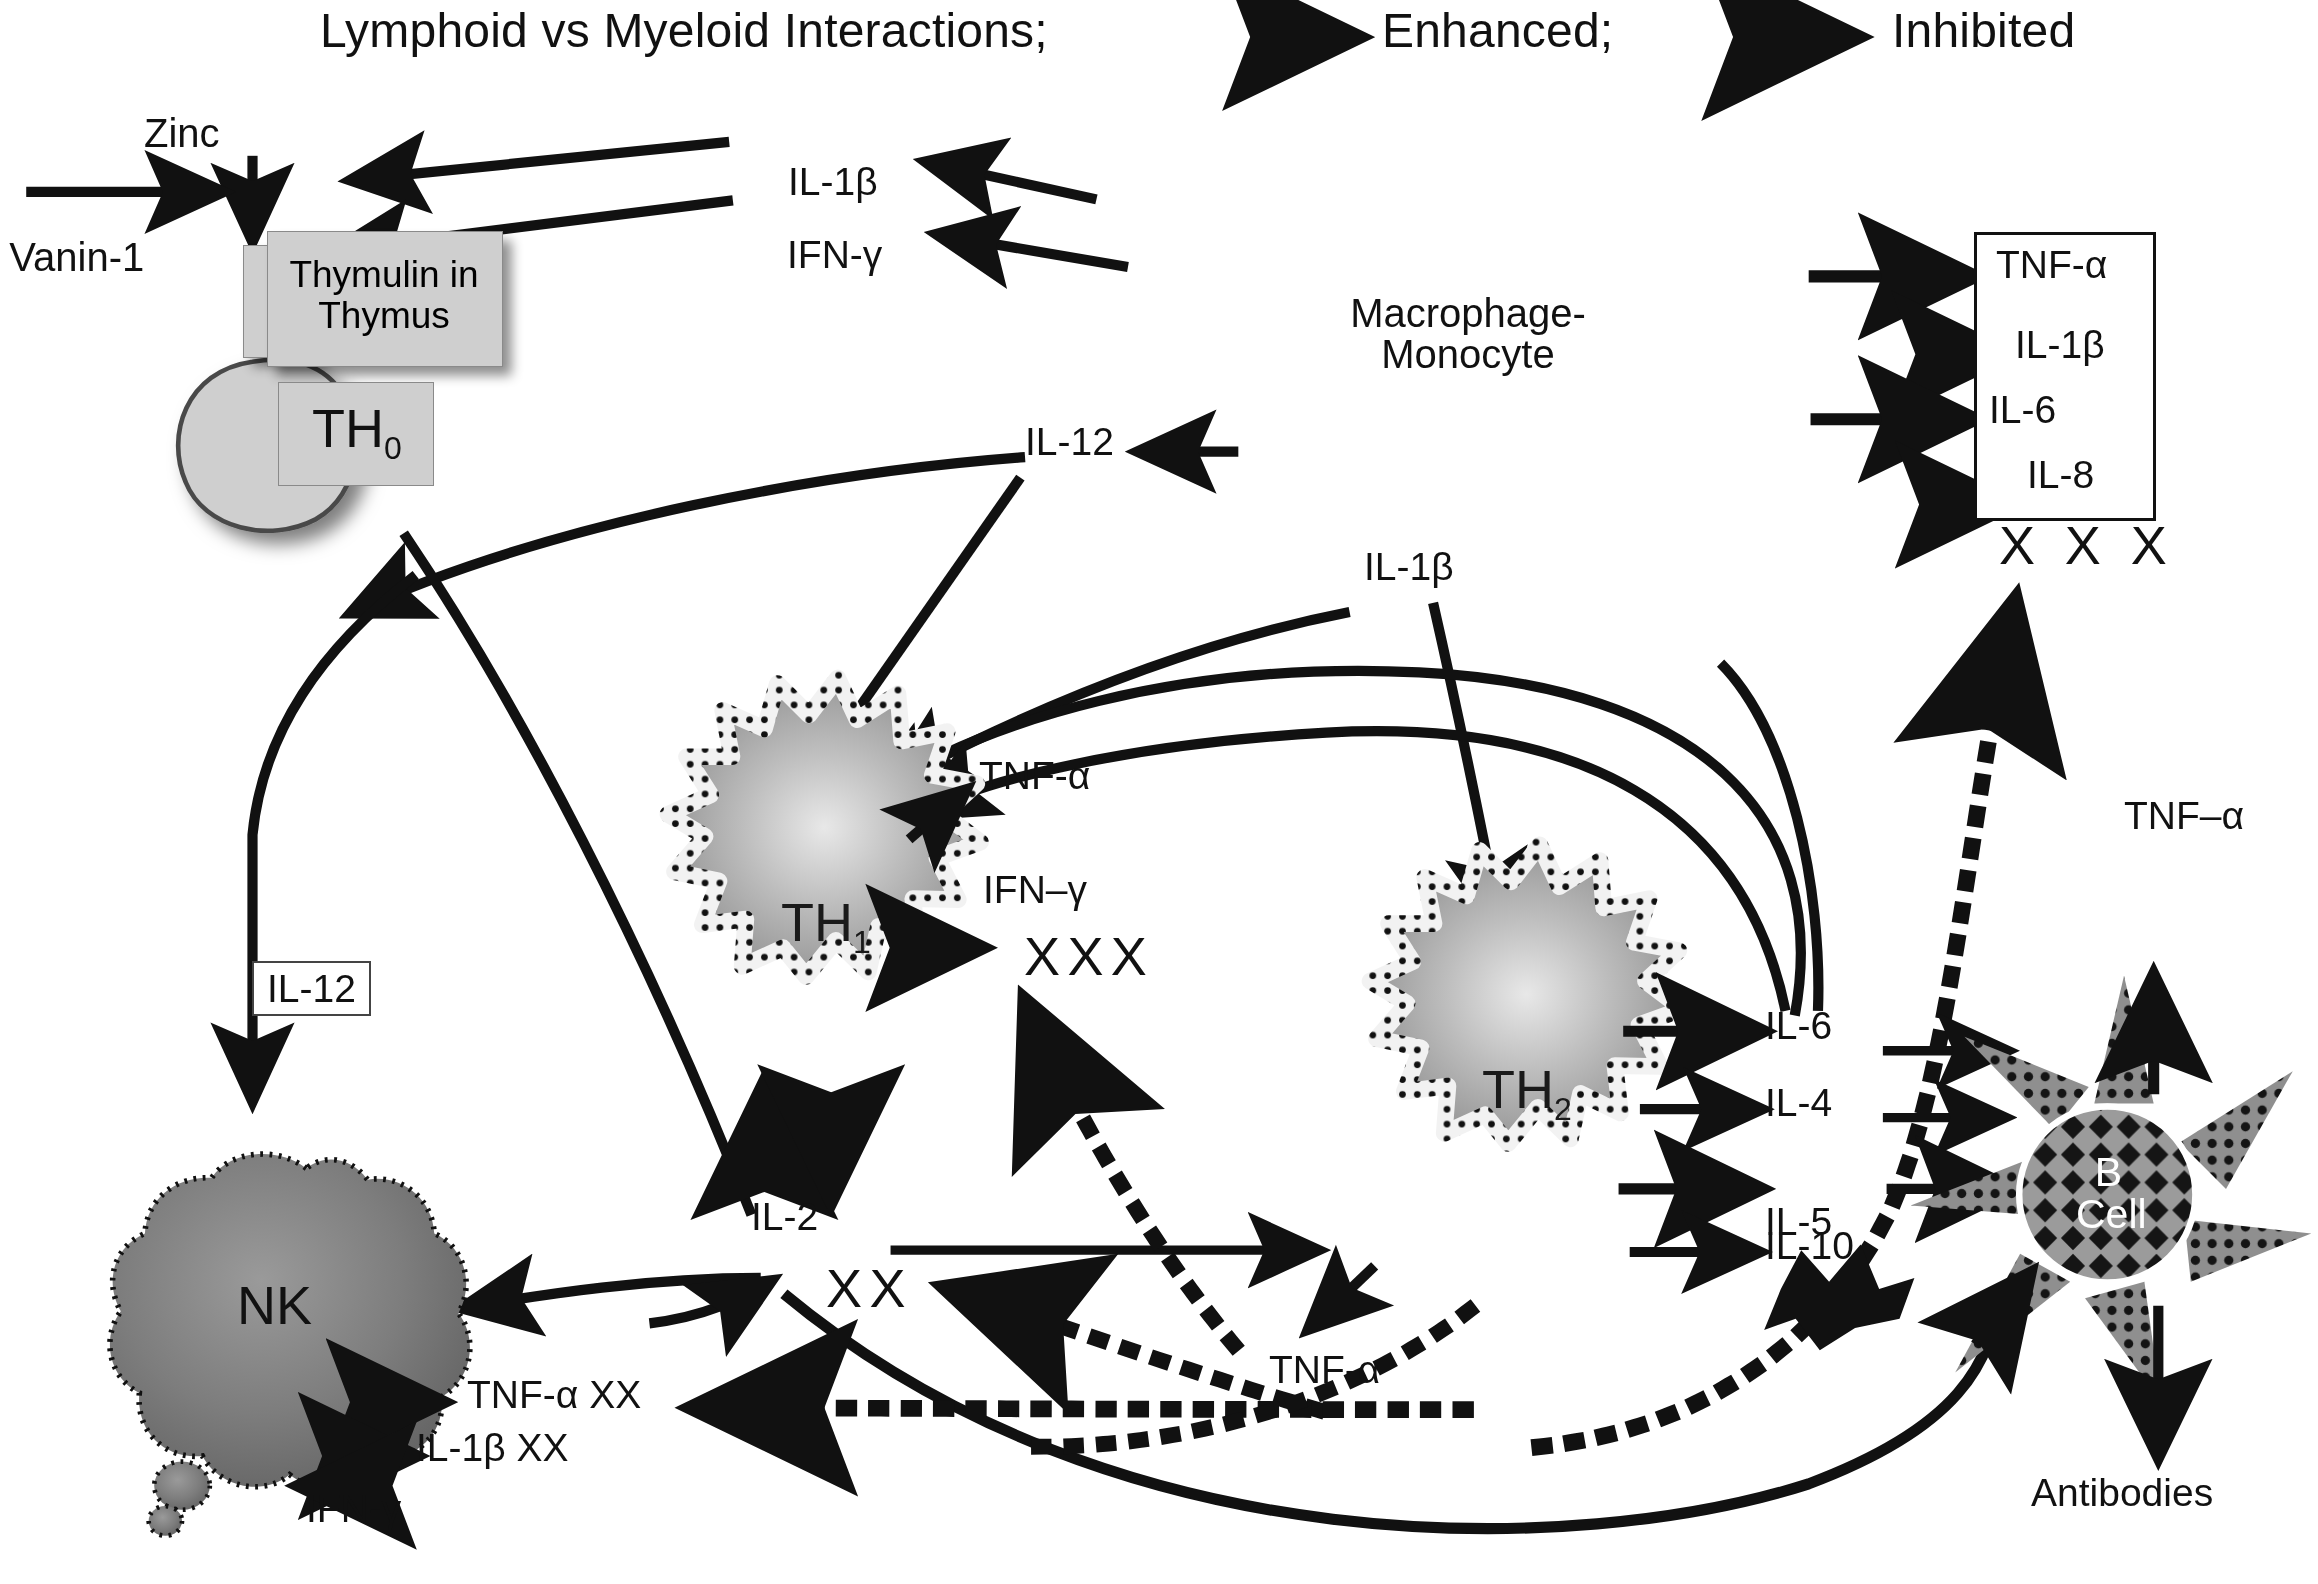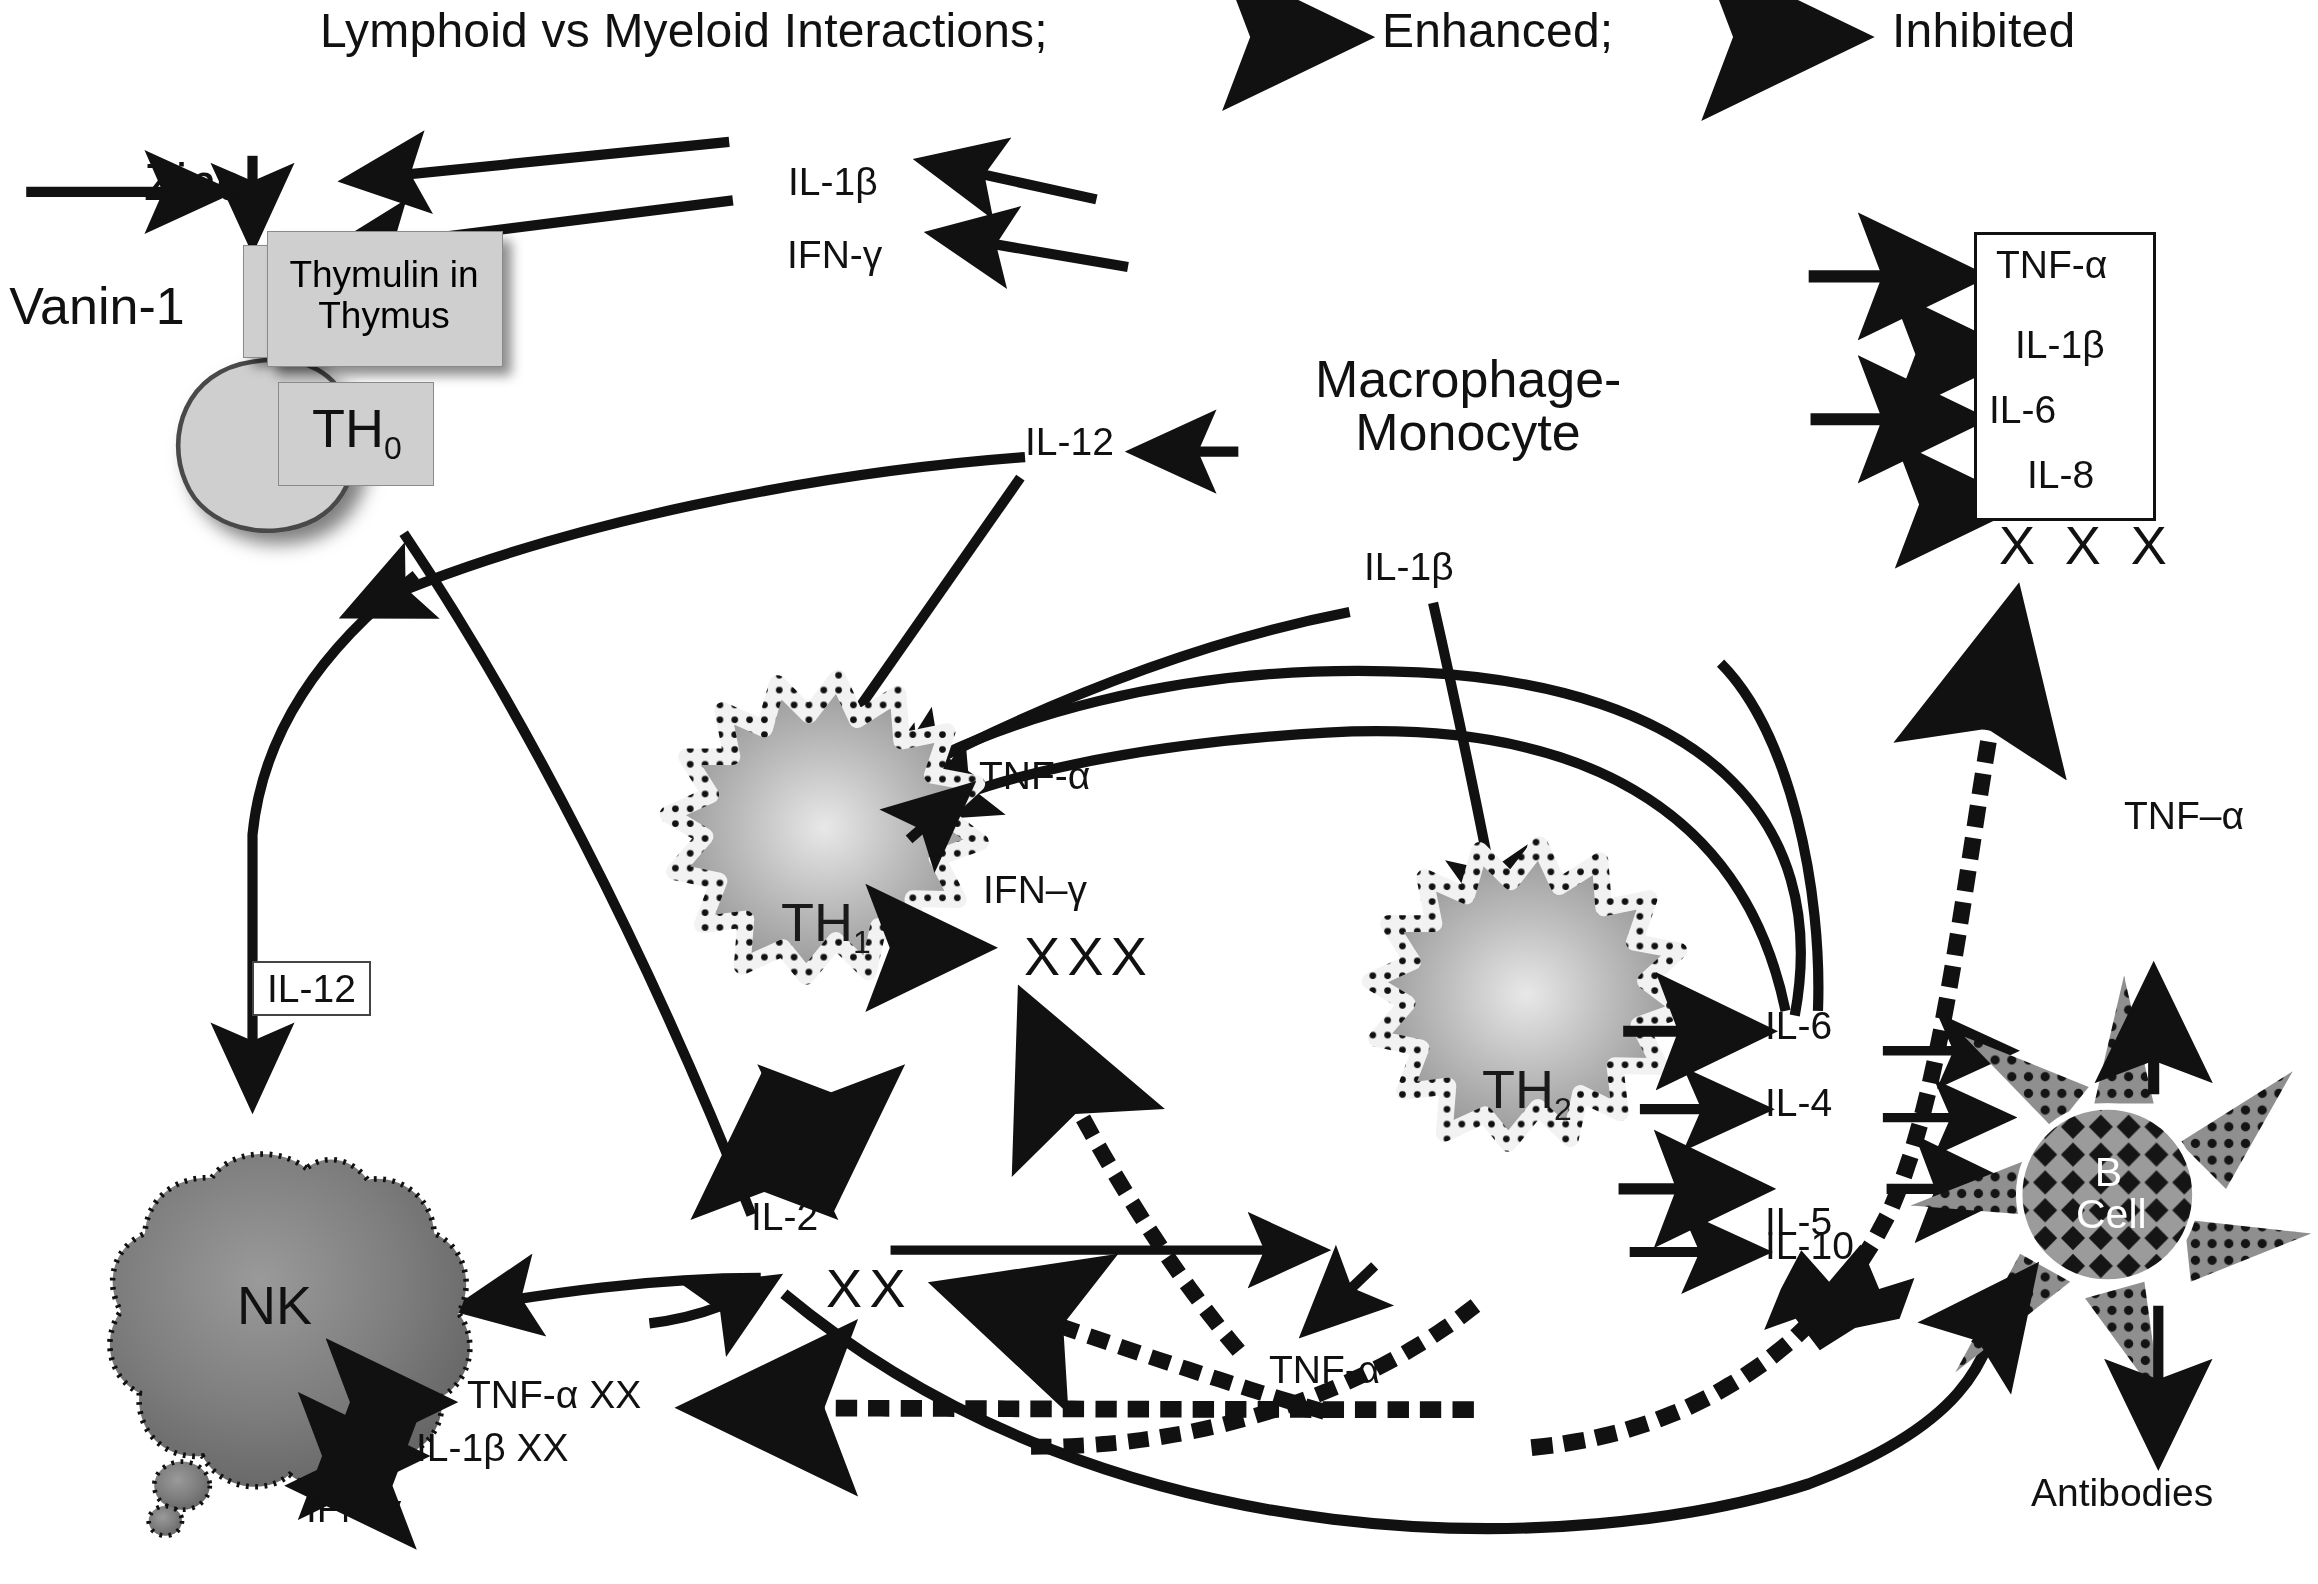--- a/index.html
+++ b/index.html
@@ -3,21 +3,21 @@
 <meta charset="utf-8">
 <title>Lymphoid vs Myeloid Interactions</title>
 <style>
   html,body{margin:0;padding:0;background:#ffffff;}
   body{width:2319px;height:1584px;overflow:hidden;
        font-family:"Liberation Sans","DejaVu Sans",sans-serif;color:#000;}
   #stage{position:relative;width:2319px;height:1584px;background:#fff;}
   svg#canvas{position:absolute;left:0;top:0;width:2319px;height:1584px;}
   .lbl{position:absolute;white-space:nowrap;line-height:1.02;color:#111;text-align:center;}
   .title{font-size:48px;letter-spacing:0.2px;}
-  .big{font-size:52px;margin-top:43px;}
+  .big{font-size:40px;}
   .cyt{font-size:39px;}
   .cellname{font-size:54px;}
   .sub{font-size:32px;vertical-align:sub;}
   .boxed{border:2.8px solid #444;padding:5.6px 13px;background:#fff;}
   .thymbox{position:absolute;background:#cfcfcf;border:1.9px solid #8a8a8a;
            box-shadow:9.3px 9.3px 11px rgba(0,0,0,.45);}
   .thymlabel{position:absolute;text-align:center;font-size:37px;line-height:1.12;}
   .macbox{position:absolute;border:3.7px solid #111;background:#fff;}
   .xx{font-size:54px;letter-spacing:7.4px;}
 </style>
@@ -328,21 +328,21 @@
 </div>
 <div class="thymbox" style="left:278px;top:382px;width:154px;height:102px;box-shadow:none;"></div>
 <div class="lbl cellname" style="left:312px;top:401px;">
   <span>TH</span><span class="sub">0</span>
 </div>
 
 <div class="lbl cyt" style="left:788px;top:162px;">IL-1β</div>
 <div class="lbl cyt" style="left:787px;top:235px;">IFN-γ</div>
 <div class="lbl cyt" style="left:1025px;top:422px;">IL-12</div>
 
-<div class="lbl big" style="left:1315px;top:310px;width:306px;">
+<div class="lbl big" style="left:1315px;top:293px;width:306px;">
   <span>Macrophage-</span><br>
   <span>Monocyte</span>
 </div>
 
 <div class="macbox" style="left:1974px;top:232px;width:176px;height:283px;"></div>
 <div class="lbl cyt" style="left:1996px;top:245px;">TNF-α</div>
 <div class="lbl cyt" style="left:2015px;top:325px;">IL-1β</div>
 <div class="lbl cyt" style="left:1989px;top:390px;">IL-6</div>
 <div class="lbl cyt" style="left:2027px;top:455px;">IL-8</div>
 <div class="lbl xx" style="left:1999px;top:518px;">X X X</div>

